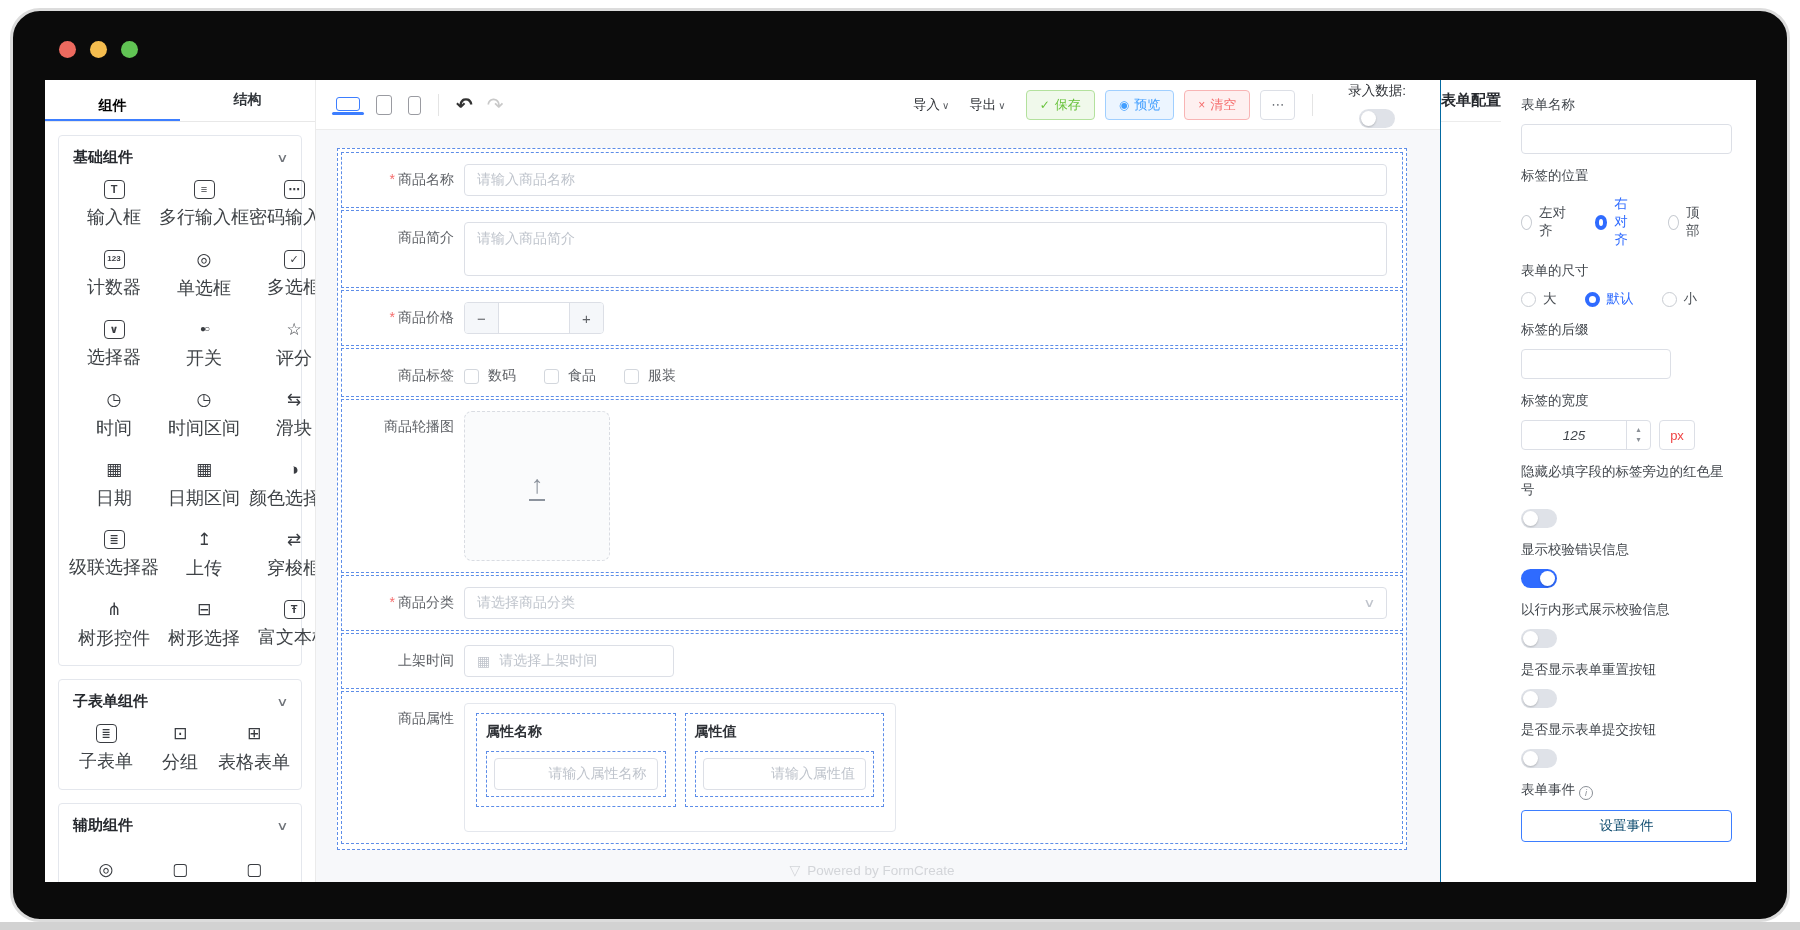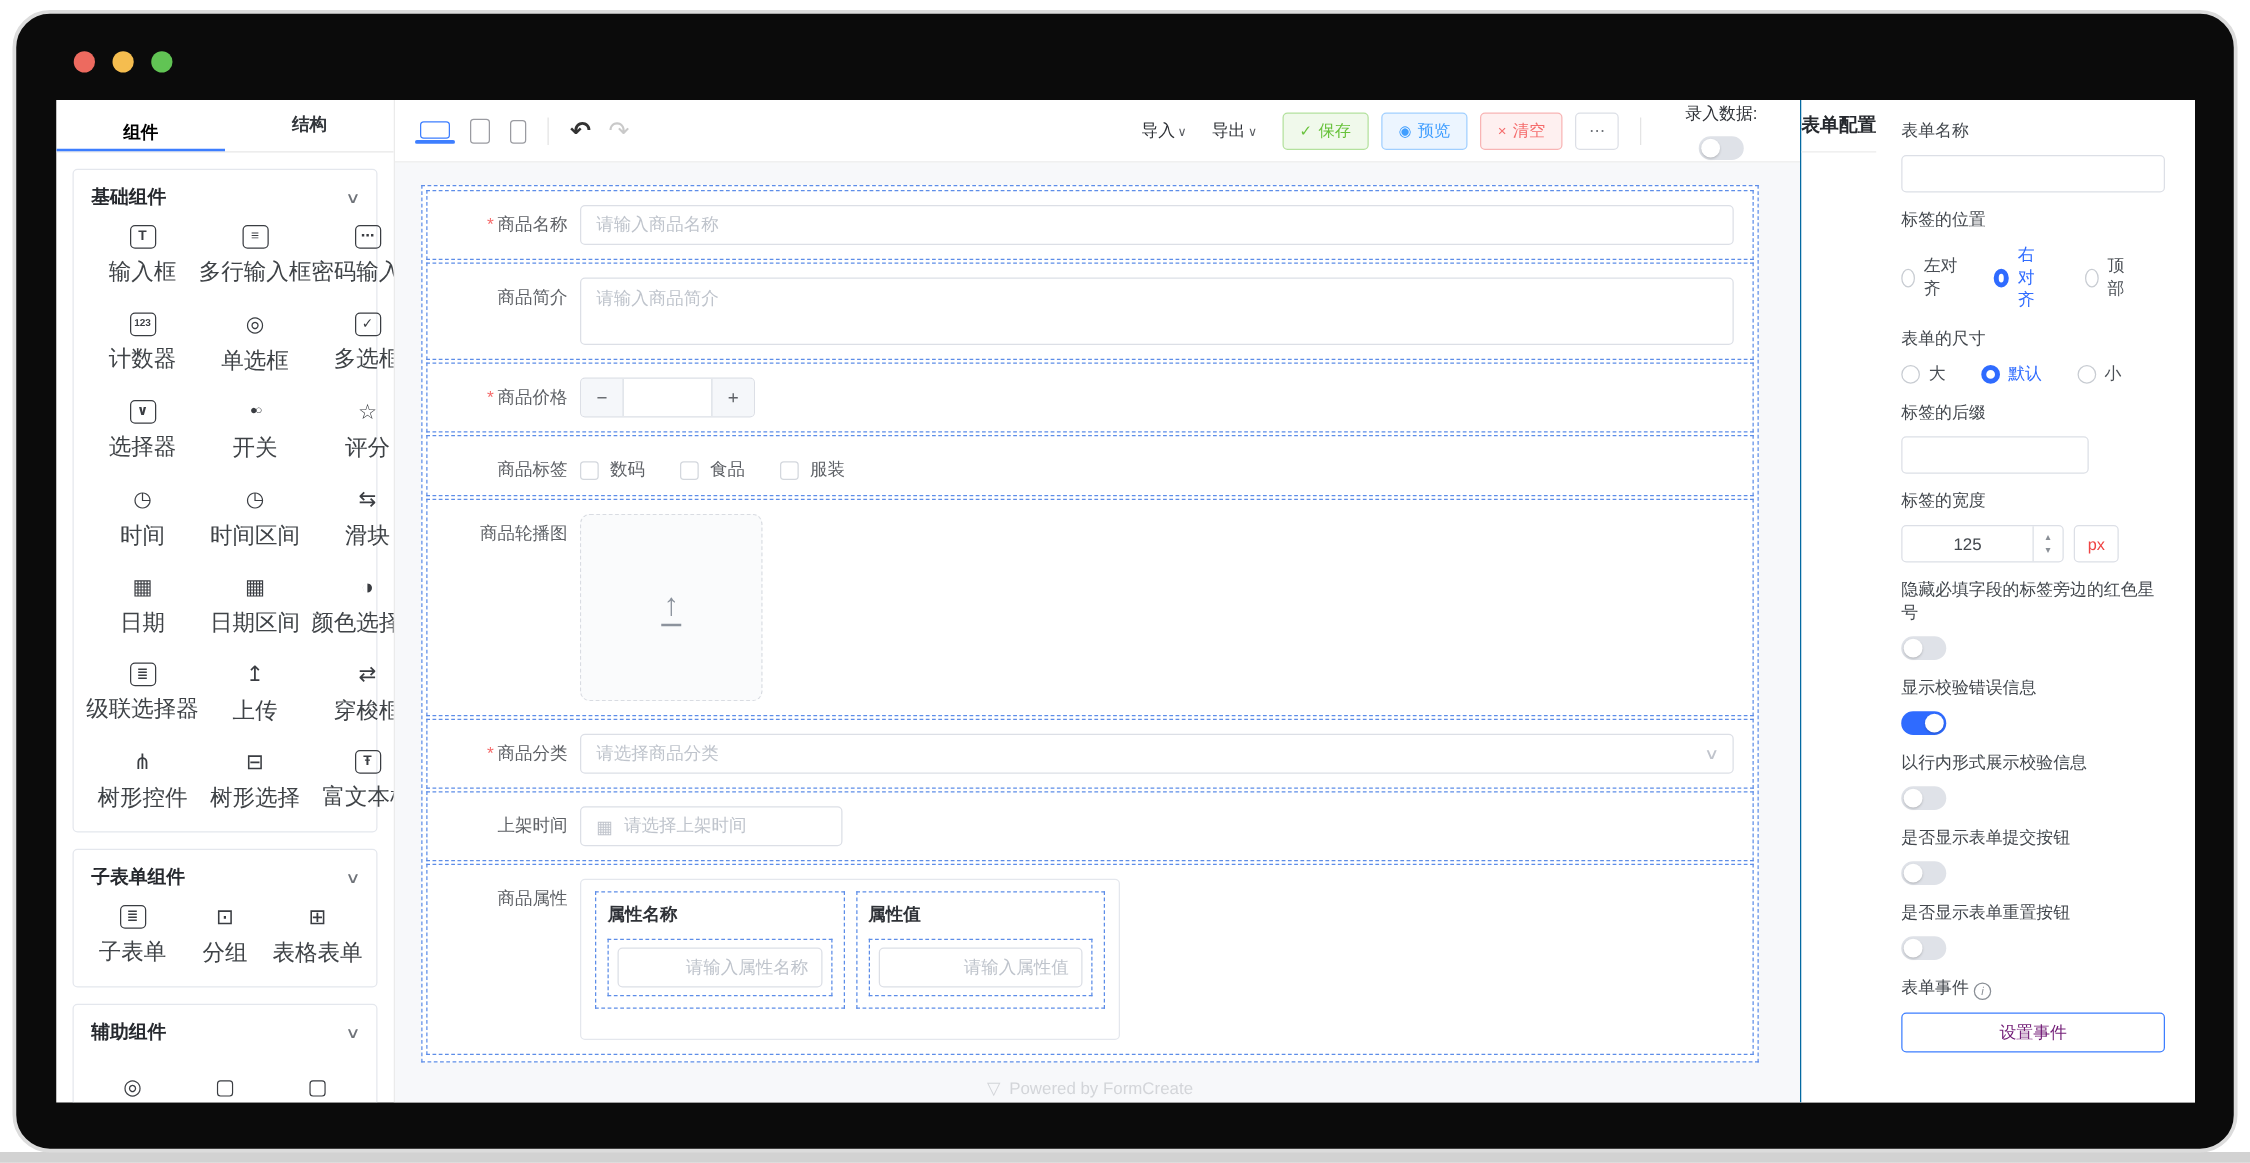--- a/index.html
+++ b/index.html
@@ -106,28 +106,28 @@
   .rp-label.first { margin-top:2px;font-family:Liberation Mono, monospace; }
   .rp-input { height:30px; border:1px solid #dcdfe6; border-radius:4px; background:#fff; }
   .rp-input.full { width:100%; }
   .rp-input.suffix { width:150px; }
   .radios { display:flex; margin:2px 0 4px; }
   .radio { display:flex; align-items:center; margin-right:28px; font-size:13.5px; color:#4a4f55; cursor:pointer; }
   .rdot { width:15px; height:15px; border:1px solid #c8ccd2; border-radius:50%; margin-right:7px; background:#fff; }
   .radio.sel .rdot { border:4.5px solid #2f6bff; }
   .radio.sel { color:#2f6bff; }
   .numw { display:flex; align-items:center; gap:8px; }
-  .numw-box { width:130px; height:30px; border:1px solid #dcdfe6; border-radius:4px; display:flex; align-items:center; background:#fff; }
+  .numw-box { width:130px; height:30px; border:1px solid #dcdfe6; border-radius:4px; display:flex; align-items:center; background:#fff;font-style:italic; }
   .numw-val { flex:1; text-align:center; font-size:13.5px; color:#42474d; }
   .spin { width:24px; height:100%; border-left:1px solid #dcdfe6; display:flex; flex-direction:column; align-items:center; justify-content:center; color:#8a8f96; font-size:8px; line-height:1.2; cursor:pointer; }
   .px-box { width:36px; height:30px; border:1px solid #dcdfe6; border-radius:4px; display:flex; align-items:center; justify-content:center; font-size:13px; color:#ef4444; }
   .tg-block { margin-bottom:6px; }
   .tg-block .tgl { margin:2px 0 10px; }
   .info-i { display:inline-flex; width:14px; height:14px; border:1px solid #8a8f96; border-radius:50%; align-items:center; justify-content:center; font-size:9px; color:#8a8f96; margin-left:4px; vertical-align:-2px; font-style:italic; }
-  .evt-btn { width:100%; height:32px; border:1px solid #3d7eff; color:#701a75; border-radius:4px; background:#fff;
+  .evt-btn { width:100%; height:32px; border:1px solid #3d7eff; color:#0c4a6e; border-radius:4px; background:#fff;
     display:flex; align-items:center; justify-content:center; font-size:13.5px; margin-top:4px; cursor:pointer; }
 </style>
 </head>
 <body>
 
 <div class="window">
   <div class="traffic">
     <div class="dot" id="dot-r" style="background: rgb(237, 106, 95);"></div>
     <div class="dot" id="dot-y" style="background: rgb(245, 189, 79);"></div>
     <div class="dot" id="dot-g" style="background: rgb(97, 196, 84);"></div>
@@ -481,25 +481,25 @@
             </div>
             <div class="tg-block">
               <div class="rp-label">显示校验错误信息</div>
               <div class="tgl on"></div>
             </div>
             <div class="tg-block">
               <div class="rp-label">以行内形式展示校验信息</div>
               <div class="tgl"></div>
             </div>
             <div class="tg-block">
+              <div class="rp-label">是否显示表单重置按钮</div>
+              <div class="tgl"></div>
+            </div>
+            <div class="tg-block">
               <div class="rp-label">是否显示表单提交按钮</div>
-              <div class="tgl"></div>
-            </div>
-            <div class="tg-block">
-              <div class="rp-label">是否显示表单重置按钮</div>
               <div class="tgl"></div>
             </div>
           </div>
 
         <div class="rp-label">
           <span>表单事件</span><span class="info-i">i</span>
         </div>
         <div class="evt-btn">设置事件</div>
       </div>
     </div>

